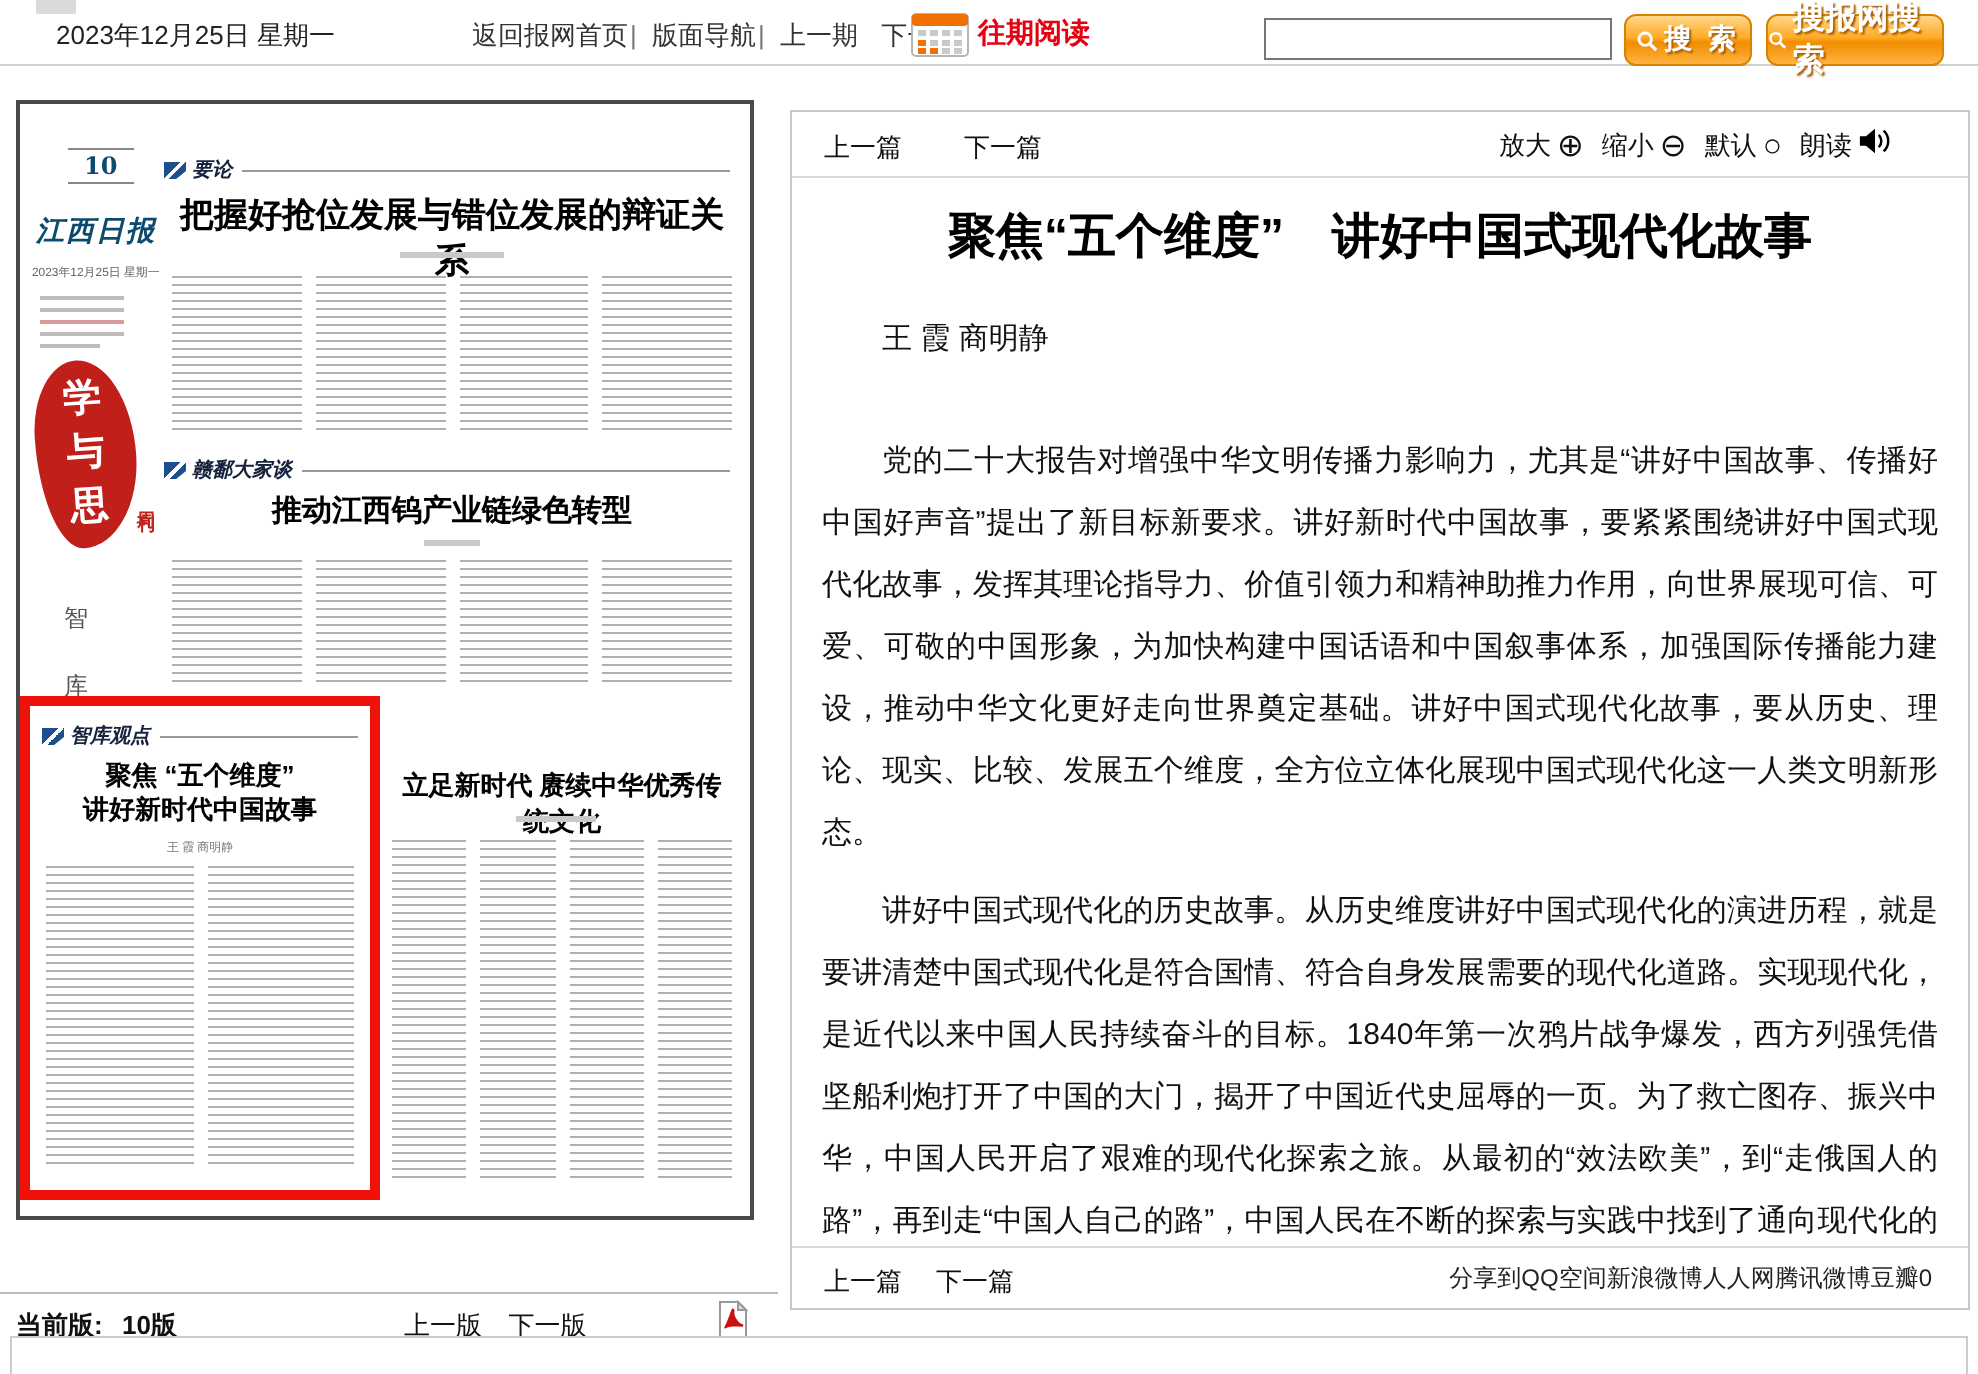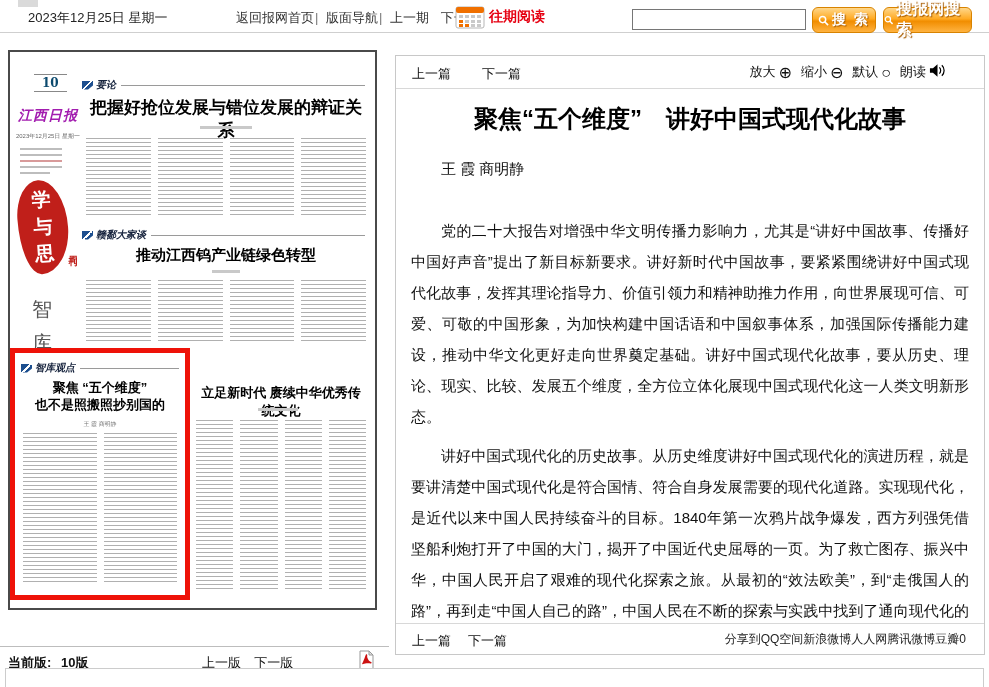--- a/index.html
+++ b/index.html
@@ -33,30 +33,30 @@
   .markrow { position:absolute; display:flex; align-items:center; }
   .mk { width:11px; height:9px; flex:0 0 11px; margin-right:3px;
        background:linear-gradient(135deg,#1d4f8f 42%,#ffffff 42%,#ffffff 55%,#1d4f8f 55%);
        clip-path:polygon(0 0,100% 0,100% 55%,55% 100%,0 100%); }
   .mt { font-size:10px; font-weight:bold; font-style:italic; color:#16233d; font-family:"Liberation Serif","DejaVu Serif",serif; white-space:nowrap; }
   .mrule { flex:1; border-top:1px solid #9a9a9a; margin-left:5px; }
   .hdl { position:absolute; font-weight:bold; color:#000; text-align:center; font-family:"Liberation Sans","DejaVu Sans",sans-serif; }
   .bbar { position:absolute; height:3px; background:#c9c9c9; }
   .pno { position:absolute; left:24px; top:22px; font-size:12px; font-weight:bold; font-family:"DejaVu Serif",serif; color:#0c4a6e;
          border-top:1px solid #888; border-bottom:1px solid #888; padding:1px 8px; }
-  .mast { position:absolute; left:8px; top:55px; font-size:14px; font-weight:bold; font-style:italic; color:#a21caf;
+  .mast { position:absolute; left:8px; top:55px; font-size:14px; font-weight:bold; font-style:italic; color:#0c4a6e;
           font-family:"DejaVu Serif","Liberation Serif",serif; letter-spacing:1px; }
   .tdate { position:absolute; left:6px; top:80px; font-size:7px; color:#666; white-space:nowrap; transform:scale(.85); transform-origin:left top; }
   .tinybars div { height:2px; background:#bdbdbd; margin-bottom:4px; }
   .seal { position:absolute; left:8px; top:128px; width:50px; height:94px; background:#c01f1a;
           border-radius:46% 54% 58% 42% / 40% 52% 48% 60%; transform:rotate(-4deg);
           color:#fff; font-family:"DejaVu Serif",serif; font-weight:bold; overflow:hidden; }
   .seal .sealtxt { width:22px; margin:6px auto 0; font-size:19px; line-height:27px; word-break:break-all; text-align:center; }
   .weekly { position:absolute; left:56px; top:196px; writing-mode:vertical-rl; font-size:9px; font-weight:bold; color:#c0231e; letter-spacing:2px; }
-  .zhiku { position:absolute; left:22px; top:240px; width:18px; font-size:20px; color:#555; line-height:34px; word-break:break-all;
+  .zhiku { position:absolute; left:22px; top:240px; width:18px; font-size:12px; color:#555; line-height:34px; word-break:break-all;
            font-family:"Liberation Serif",serif; text-align:left; }
   .hlbox { position:absolute; left:0px; top:296px; width:180px; height:252px; border:5px solid #ee1208; background:#fff; z-index:3; cursor:pointer; }
 
   
   .leftfoot { position:absolute; top:618px; left:0; width:390px; height:26px; font-size:13px; color:#111;margin-top:34px; }
   .lf-cur { position:absolute; left:8px; top:2px; font-weight:bold; }
   .lf-nav { position:absolute; left:202px; top:2px; }
   .lf-nav span { cursor:pointer; }
   .pdf-wrap { position:absolute; left:358px; top:-2px; width:17px; height:20px; cursor:pointer; }
   .leftrule { position:absolute; left:0; top:646px; width:389px; border-top:1px solid #bdbdbd; }
@@ -192,21 +192,21 @@
     </div>
 
     <div class="hlbox">
       <div class="markrow" style="left:6px;top:8px;width:158px;">
         <span class="mk"></span>
         <span class="mt">智库观点</span>
         <span class="mrule"></span>
       </div>
       <div class="hdl" style="left:6px;top:26px;width:158px;font-size:13px;line-height:17px;">
         <div>聚焦 “五个维度”</div>
-        <div>也不是照搬照抄别国的</div>
+        <div>讲好新时代中国故事</div>
       </div>
       <div style="position:absolute;left:0;top:66px;width:170px;text-align:center;font-size:7px;color:#777;transform:scale(.85);">王 霞 商明静</div>
       <div class="cols" style="left:8px;top:80px;width:154px;height:152px;">
         <div class="fx"></div>
         <div class="fx"></div>
       </div>
     </div>
   </div>
 
   <div class="leftfoot">

